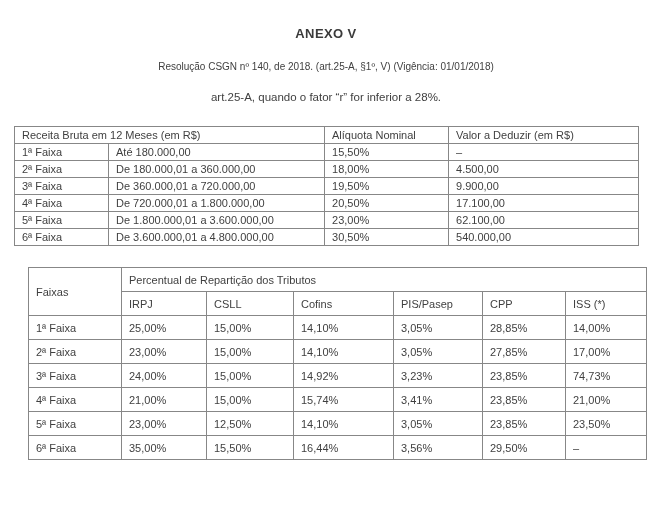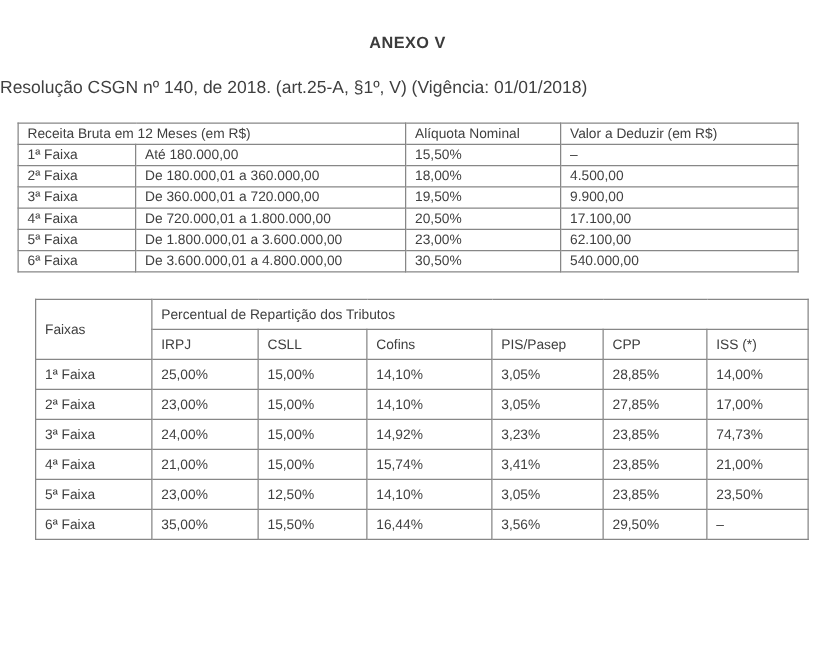--- a/index.html
+++ b/index.html
@@ -19,22 +19,22 @@
     padding-top: 26px;
     text-align: center;
     font-size: 13px;
     font-weight: bold;
     letter-spacing: 0.4px;
     color: #3b3b3b;
   }
   .subtitle {
     margin: 0;
     margin-top: 20px;
-    text-align: left;
-    font-size: 14px;
+    text-align: center;
+    font-size: 10px;
     color: #3f3f3f;
   }
   .description {
     margin: 0;
     margin-top: 18px;
     text-align: center;
     font-size: 11.5px;
     line-height: 15px;
     color: #3f3f3f;
   }
@@ -68,20 +68,21 @@
 </head>
 <body>
 
 <div>
 
   <h1 class="page-title">ANEXO V</h1>
 
   <p class="subtitle">Resolução CSGN nº 140, de 2018. (art.25-A, §1º, V) (Vigência: 01/01/2018)</p>
 
   <p class="description">
+    <span>art.25-A, quando o fator “r” for inferior a 28%.</span>
   </p>
 
   <table class="table-receita">
     <colgroup>
       <col style="width:94px">
         <col style="width:216px">
         <col style="width:124px">
         <col style="width:190px">
     </colgroup>
     <thead>

